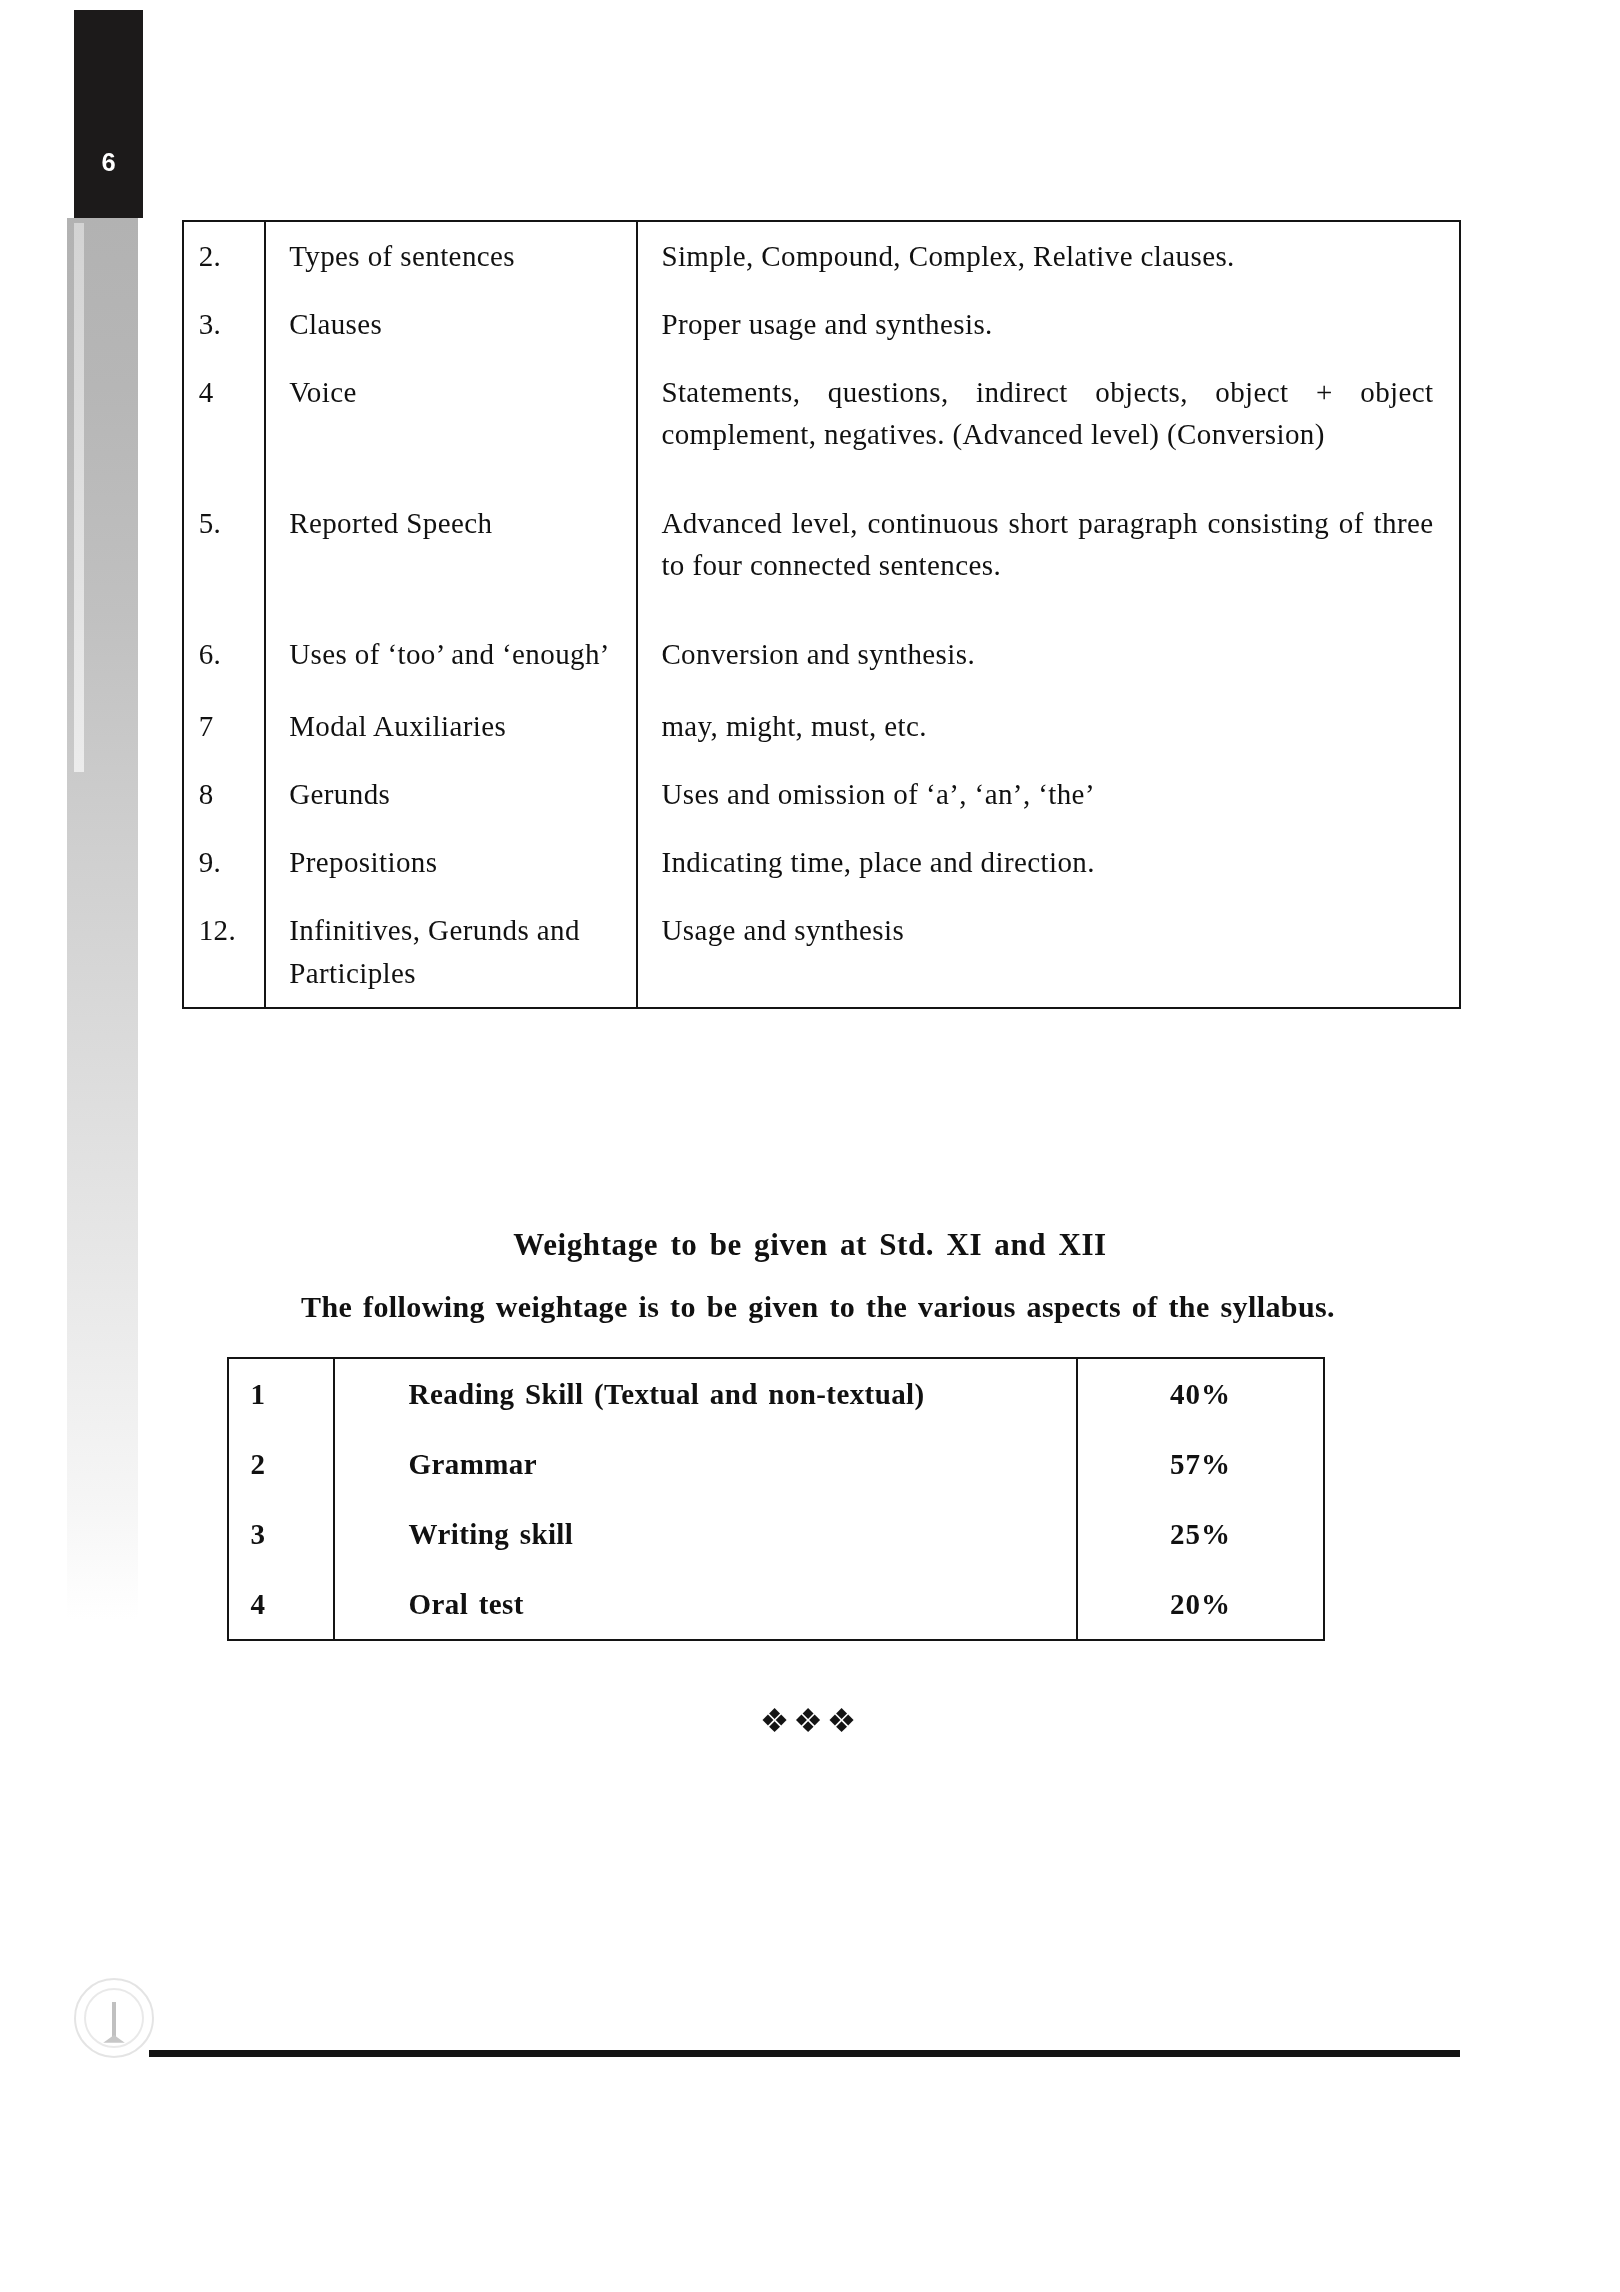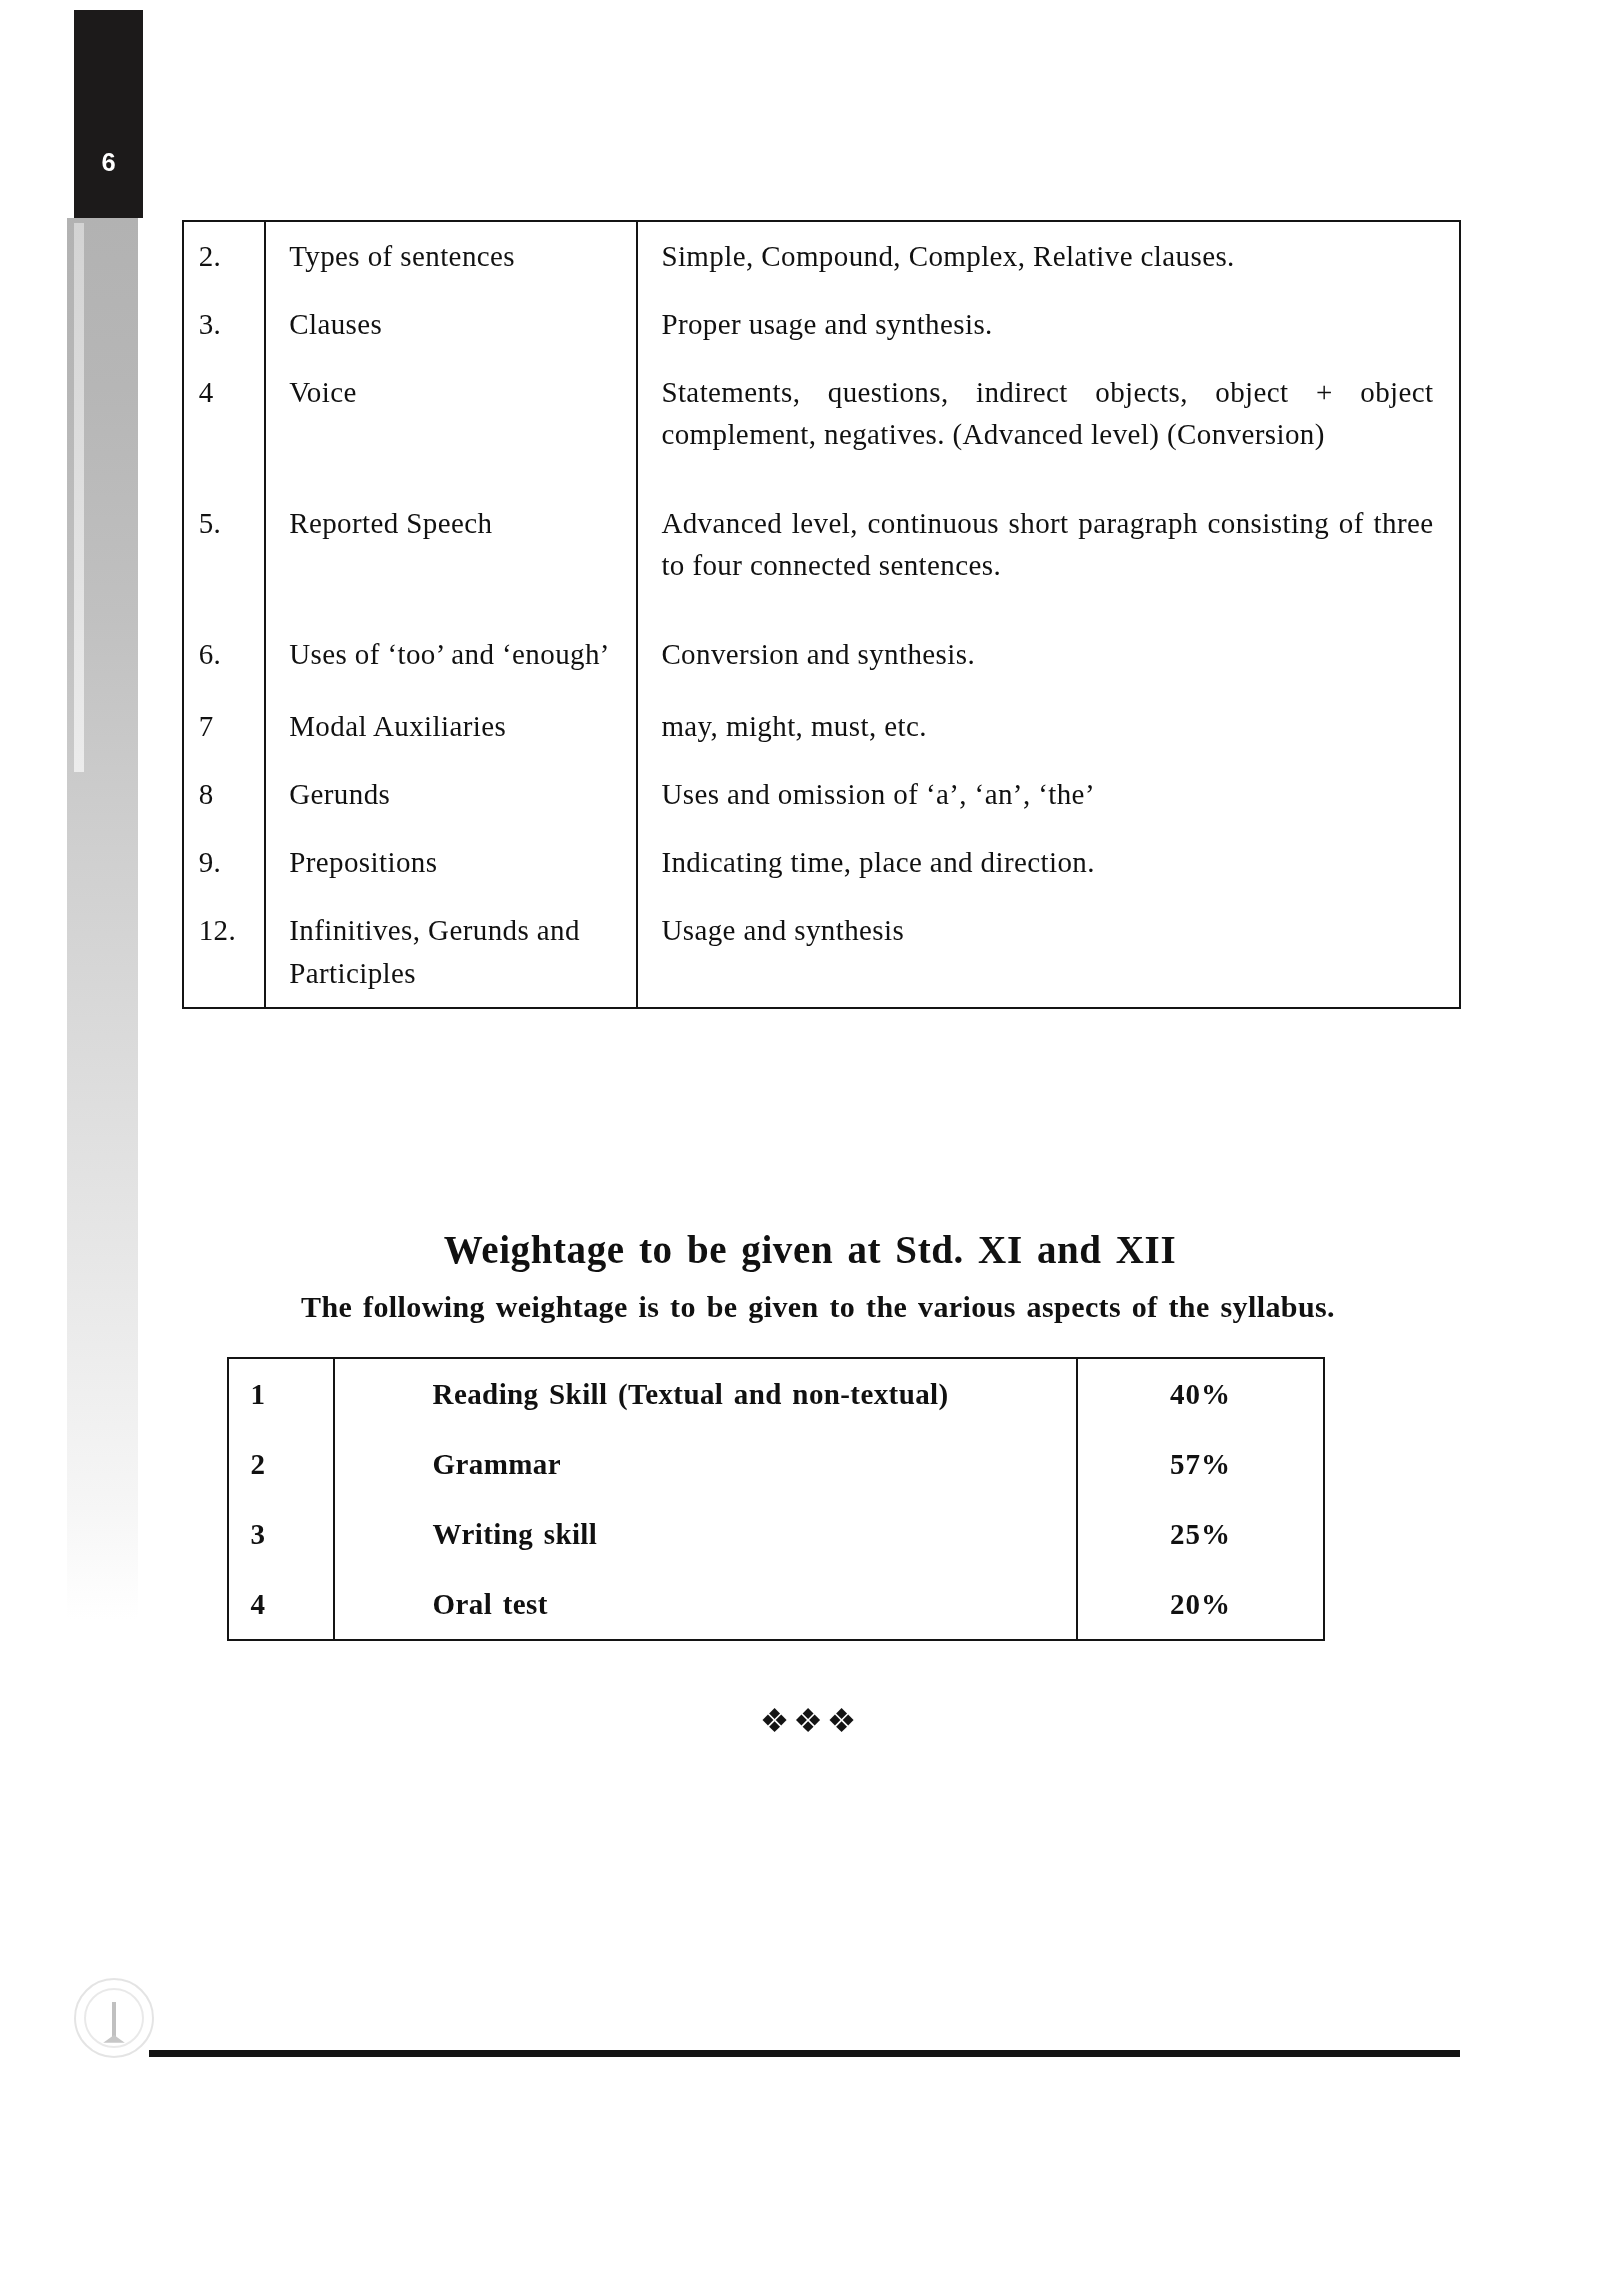--- a/index.html
+++ b/index.html
@@ -112,21 +112,21 @@
   #grammar-table tr.tall td { padding-bottom: 33px; }
   #grammar-table tr.xtall td { padding-bottom: 17.6px; }
 
   
   #weightage-title {
     position: absolute;
     left: 0;
     right: 0;
     top: 1227px;
     text-align: center;
-    font-size: 39px;
+    font-size: 31px;
     font-weight: bold;
     letter-spacing: 0.6px;
     word-spacing: 3.9px;
   }
   #weightage-subtitle {
     position: absolute;
     left: 16px;
     right: 0;
     top: 1290px;
     text-align: center;
@@ -158,21 +158,21 @@
     letter-spacing: 0.4px;
     padding: 17.6px 0;
     vertical-align: middle;
   }
   #weightage-table td.w-num {
     width: 82px;
     padding-left: 21.6px;
     border-right: 2.9px solid #141414;
   }
   #weightage-table td.w-label {
-    padding-left: 98px;
+    padding-left: 74px;
     border-right: 2.9px solid #141414;
     word-spacing: 2.9px;
   }
   #weightage-table td.w-pct {
     width: 245px;
     text-align: center;
     letter-spacing: 1px;
   }
 
   

